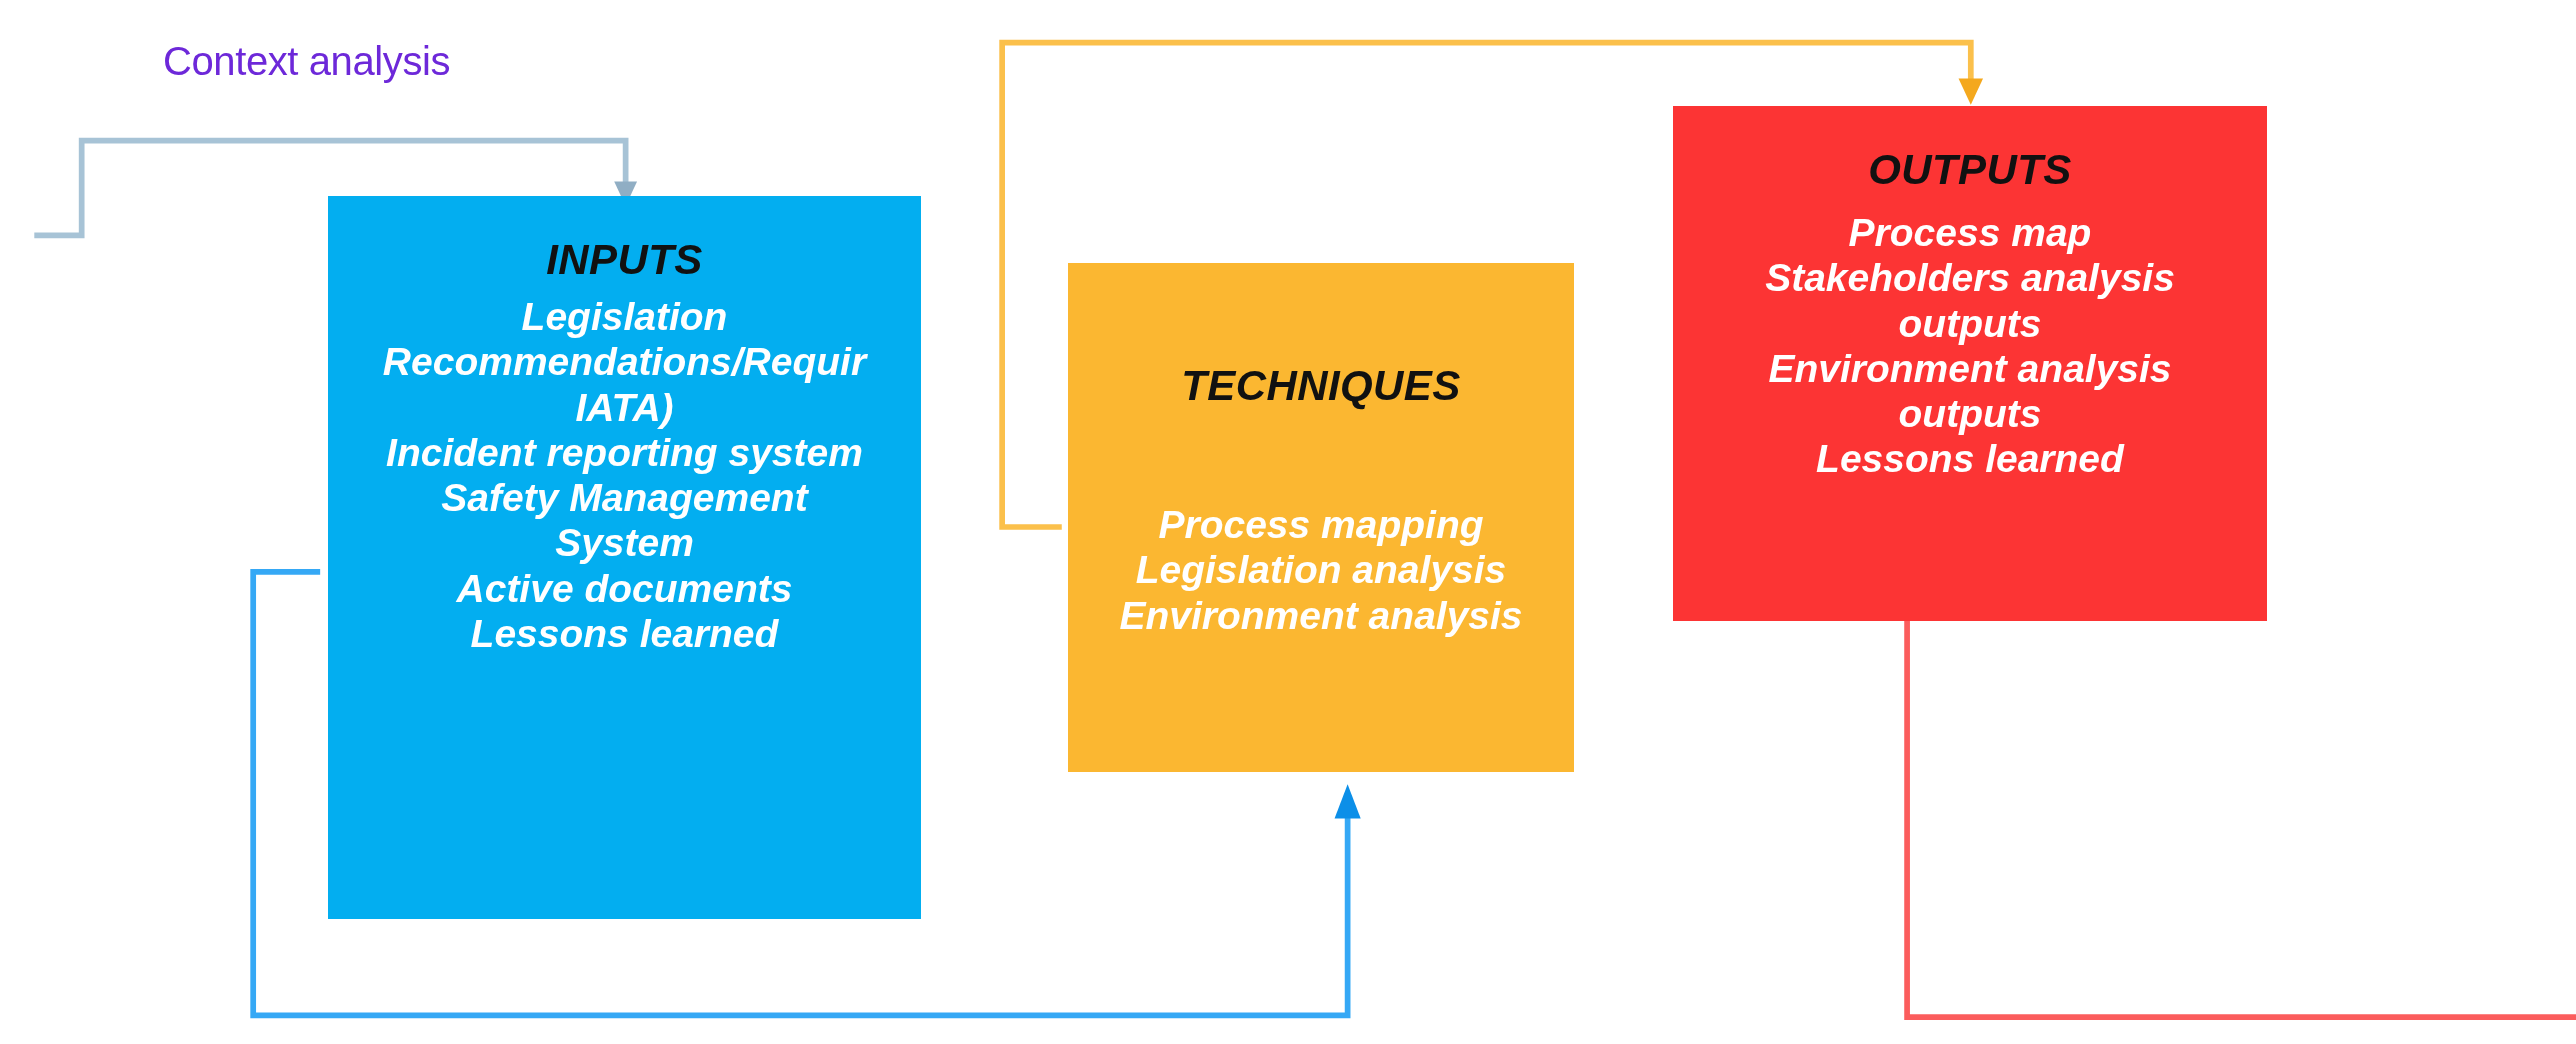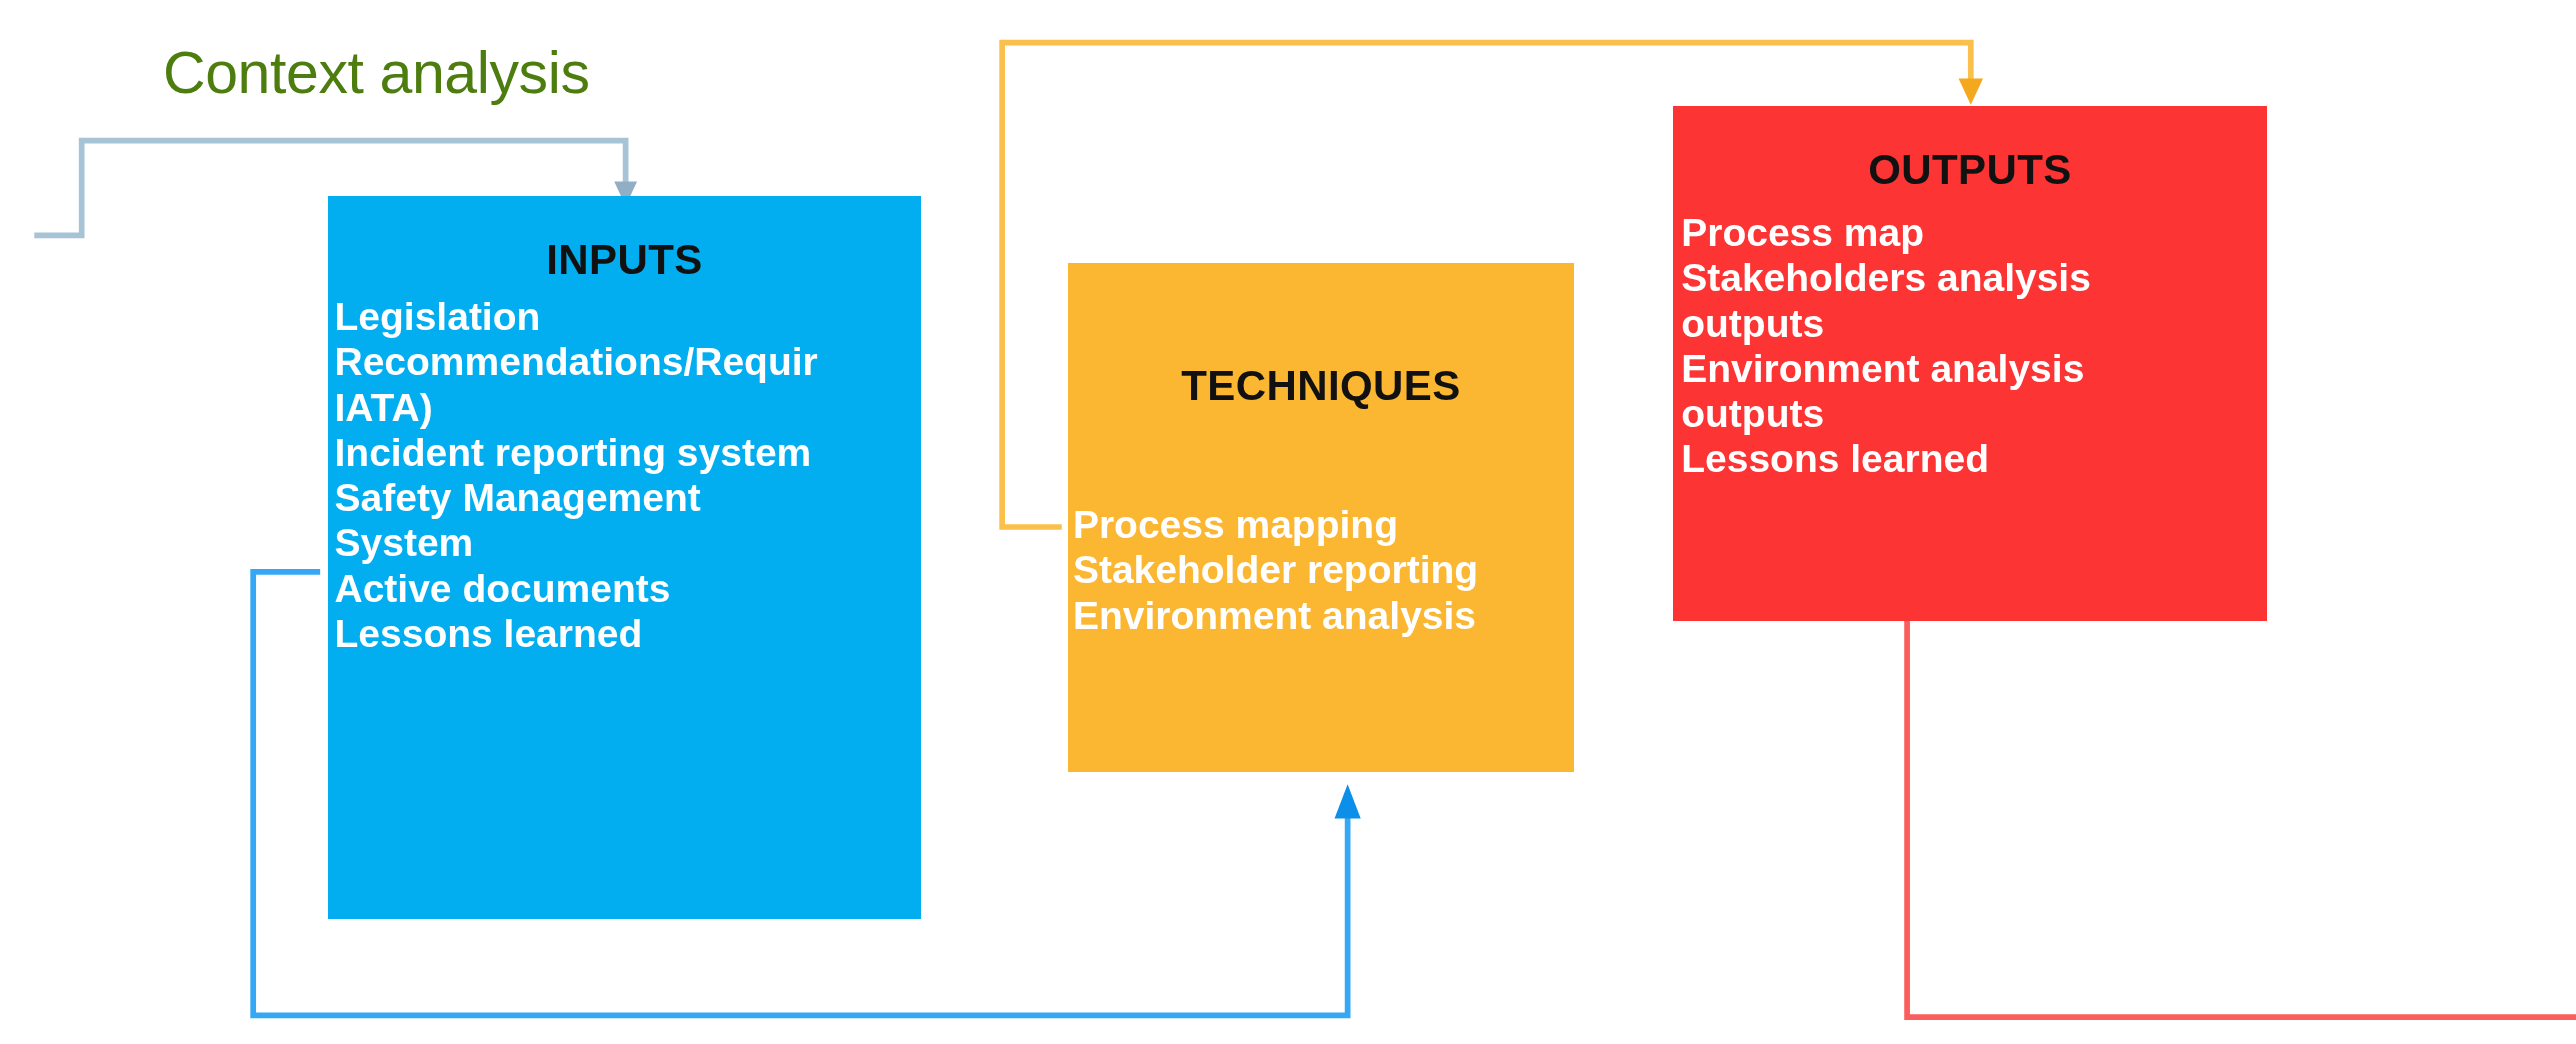--- a/index.html
+++ b/index.html
@@ -26,21 +26,23 @@
     height: 1045px;
     pointer-events: none;
   }
 
   .box {
     position: absolute;
     box-sizing: border-box;
     display: flex;
     flex-direction: column;
     align-items: center;
+    text-align: center;
     overflow: hidden;
+    font-style: italic;
   }
 
   .box-title {
     font-weight: bold;
     color: #111111;
     letter-spacing: 0.4px;
     line-height: 1.05;
   }
   .box-body {
     color: #ffffff;
@@ -99,22 +101,22 @@
     font-size: 39px;
     margin-top: 18px;
     width: 100%;
   }
 
   
   #context-analysis-label {
     position: absolute;
     left: 163px;
     top: 39px;
-    font-size: 59px;
-    color: #4d7c0f;
+    font-size: 40px;
+    color: #6d28d9;
     font-weight: normal;
     white-space: nowrap;
     letter-spacing: -0.4px;
   }
 </style>
 </head>
 <body>
 
 <div id="canvas">
 
@@ -164,21 +166,21 @@
       <span class="line">System</span>
       <span class="line">Active documents</span>
       <span class="line">Lessons learned</span>
     </div>
   </div>
 
   <div class="box" id="box-techniques">
     <div class="box-title">TECHNIQUES</div>
     <div class="box-body">
       <span class="line">Process mapping</span>
-      <span class="line">Stakeholder reporting</span>
+      <span class="line">Legislation analysis</span>
       <span class="line">Environment analysis</span>
     </div>
   </div>
 
   <div class="box" id="box-outputs">
     <div class="box-title">OUTPUTS</div>
     <div class="box-body">
       <span class="line">Process map</span>
       <span class="line">Stakeholders analysis</span>
       <span class="line">outputs</span>

